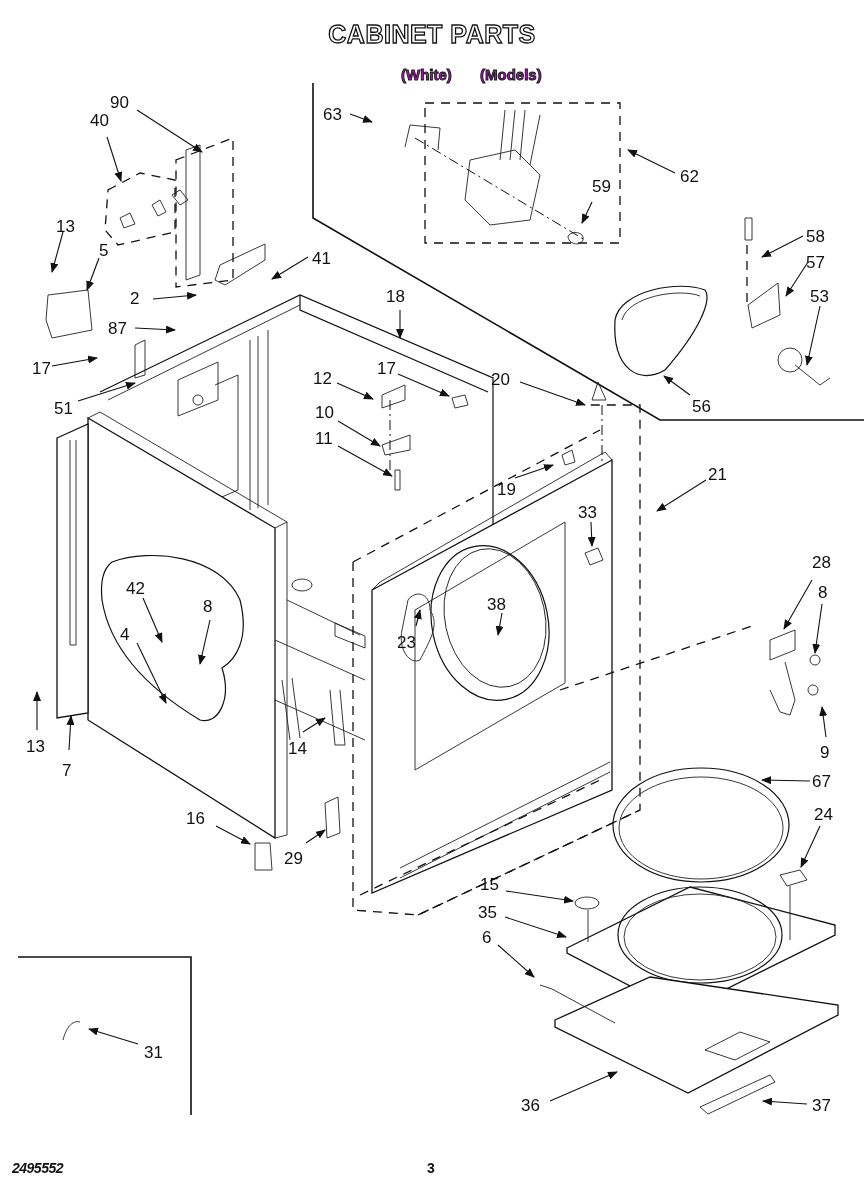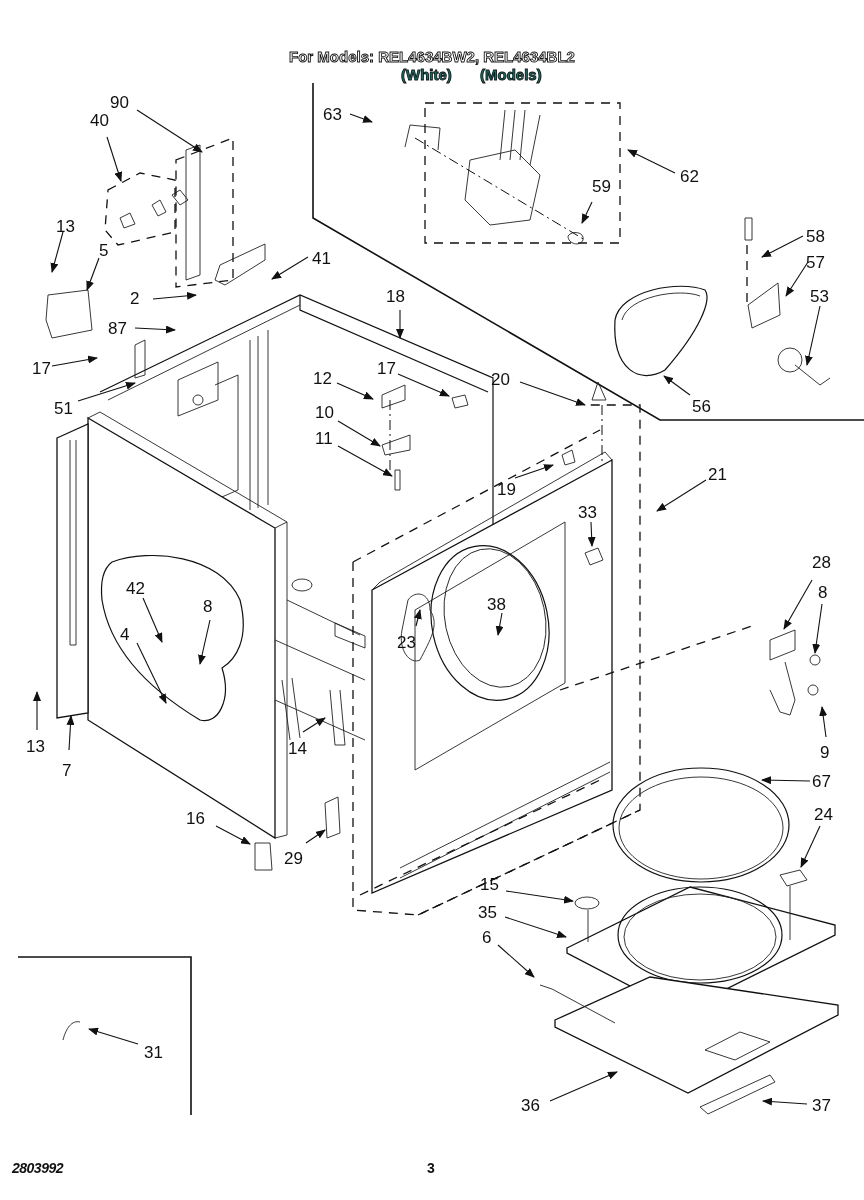--- a/index.html
+++ b/index.html
@@ -5,42 +5,42 @@
   html, body { margin: 0; padding: 0; background: #ffffff; }
   body { width: 864px; height: 1200px; position: relative; overflow: hidden;
          font-family: "Liberation Sans", sans-serif; color: #111; }
   .page { position: absolute; left: 0; top: 0; width: 864px; height: 1200px; }
   .title { position: absolute; left: 0; top: 20px; width: 864px; text-align: center;
            font-family: "Liberation Sans", sans-serif; font-weight: bold; font-size: 25px;
            letter-spacing: 0.5px; color: #fff;
            -webkit-text-stroke: 1.3px #111; }
   .models { position: absolute; left: 0; top: 48px; width: 864px; text-align: center;
             font-weight: bold; font-size: 15px; color: #fff; -webkit-text-stroke: 0.9px #111; }
-  .variants { position: absolute; top: 66px; font-weight: bold; font-size: 15px; color: #0f766e;
+  .variants { position: absolute; top: 66px; font-weight: bold; font-size: 15px; color: #a21caf;
               -webkit-text-stroke: 0.9px #111; }
   .v-white { left: 401px; }
   .v-almond { left: 480px; }
   .footer-code { position: absolute; left: 12px; top: 1160px; font-weight: bold; font-size: 14px;
                  font-style: italic; letter-spacing: -0.5px; }
   .footer-page { position: absolute; left: 427px; top: 1160px; font-weight: bold; font-size: 14px; }
   svg.diagram { position: absolute; left: 0; top: 0; }
   .lbl { font-family: "Liberation Sans", sans-serif; font-size: 17px; fill: #111; }
   .ln { stroke: #111; stroke-width: 1.2; fill: none; }
   .thin { stroke: #222; stroke-width: 0.9; fill: none; }
   .dash { stroke: #111; stroke-width: 1.3; fill: none; stroke-dasharray: 9 7; }
   .dashdot { stroke: #111; stroke-width: 1; fill: none; stroke-dasharray: 10 4 2 4; }
   .panel { fill: #fff; stroke: #111; stroke-width: 1.3; }
   .frame { stroke: #111; stroke-width: 1.6; fill: none; }
   .arrow { stroke: #111; stroke-width: 1.1; fill: none; marker-end: url(#ah); }
 </style>
 </head>
 <body>
 
 <div class="page">
-  <div class="models">For Models: REL4634BW2, REL4634BL2</div>
+  <div class="title">CABINET PARTS</div>
   <div class="variants v-white">(White)</div>
   <div class="variants v-almond">(Models)</div>
 
   <svg class="diagram" width="864" height="1200" viewBox="0 0 864 1200">
     <defs>
       <marker id="ah" markerWidth="10" markerHeight="8" refX="9" refY="4" orient="auto" markerUnits="userSpaceOnUse">
         <path d="M0,0 L10,4 L0,8 z" fill="#111"></path>
       </marker>
     </defs>
 
@@ -266,15 +266,15 @@
       <text class="lbl" x="284" y="864">29</text>
       <text class="lbl" x="480" y="890">15</text>
       <text class="lbl" x="478" y="918">35</text>
       <text class="lbl" x="482" y="943">6</text>
       <text class="lbl" x="521" y="1111">36</text>
       <text class="lbl" x="812" y="1111">37</text>
       <text class="lbl" x="144" y="1058">31</text>
     </g>
   </svg>
 
-  <div class="footer-code">2803992</div>
+  <div class="footer-code">2495552</div>
   <div class="footer-page">3</div>
 </div>
 
 </body></html>

